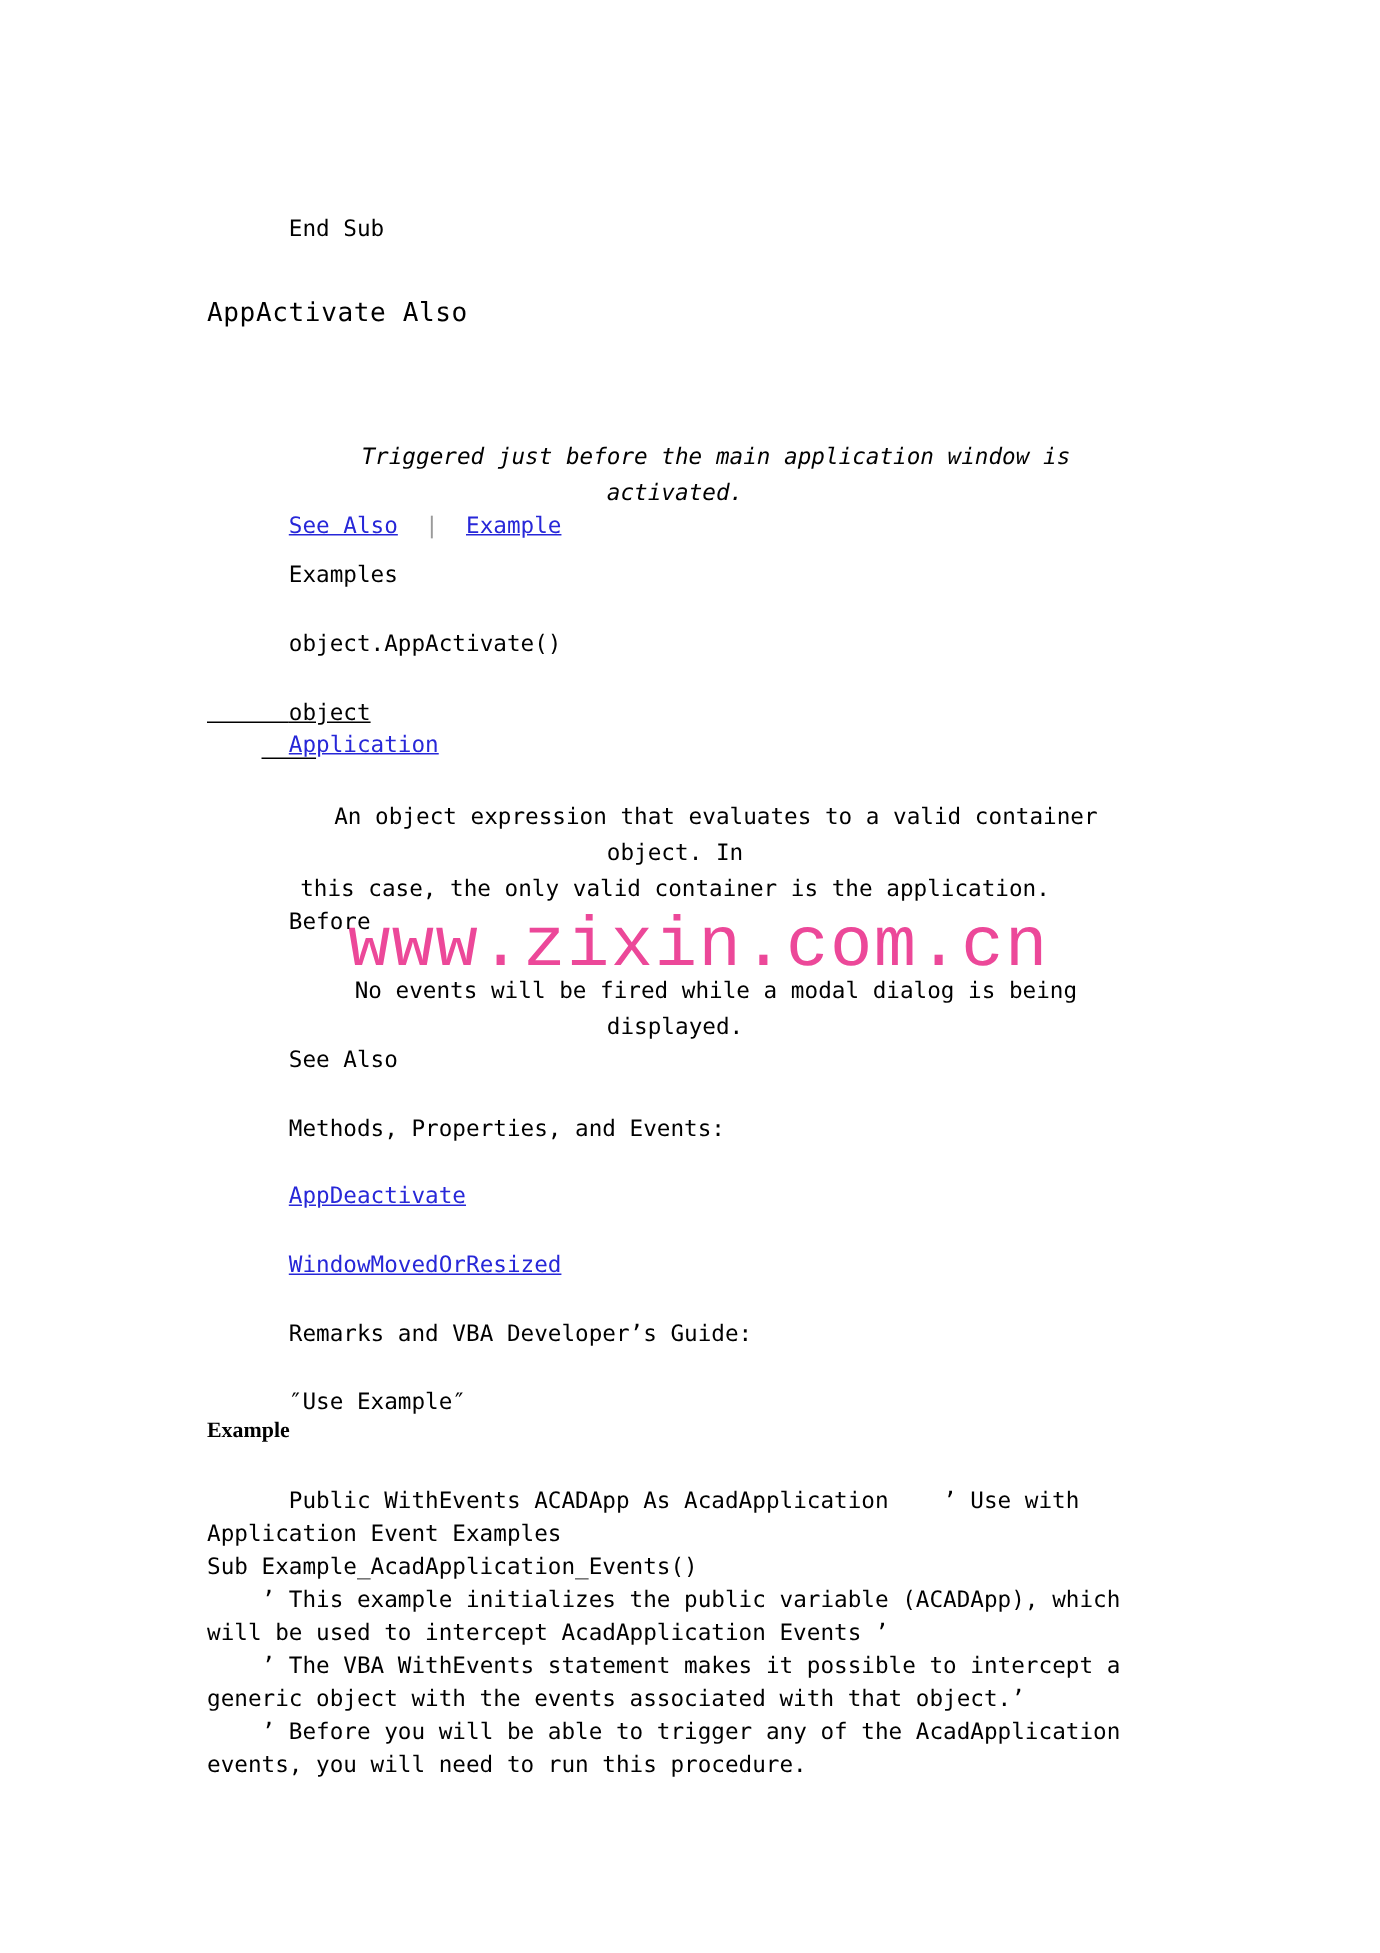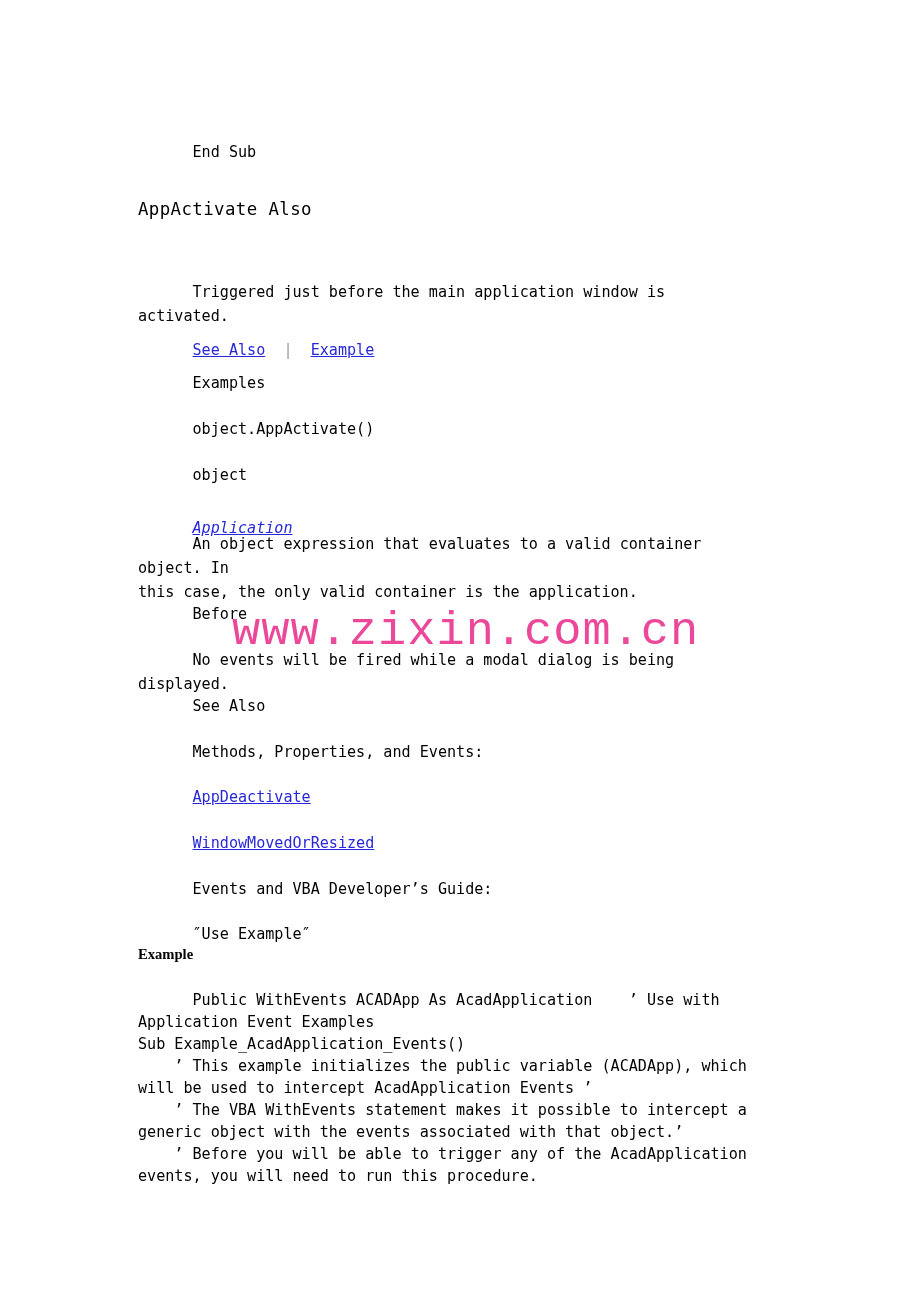--- a/index.html
+++ b/index.html
@@ -49,20 +49,21 @@
   }
 
   
   .blk {
     position: relative;
     z-index: 2;
     font-size: 15.1px;
     line-height: 24px;
     white-space: pre-wrap;
     letter-spacing: 0px;
+    text-align: center;
   }
 
   .heading {
     font-size: 17.4px;
     line-height: 26px;
     letter-spacing: 0.4px;
     font-weight: normal;
     margin: 0;
   }
 
@@ -107,41 +108,41 @@
   <div id="watermark">www.zixin.com.cn</div>
 
   <div class="col">
 
     <div class="at blk" style="top:116px;">
       <span>End Sub</span>
     </div>
 
     <h1 class="at heading" style="top:196px;">AppActivate Also</h1>
 
-    <div class="at blk" style="top:256px;">
+    <div class="at blk" style="top:268px;font-style:italic;">
       <span>Triggered just before the main application window is activated.</span>
     </div>
 
     <div class="at blk" style="top:314px;">
       <a class="lnk" href="#">See Also</a><span class="sep">&nbsp; | &nbsp;</span><a class="lnk" href="#">Example</a>
     </div>
 
     <div class="at blk" style="top:347px;">
       <span>Examples</span>
     </div>
 
     <div class="at blk" style="top:393px;">
       <span>object.AppActivate()</span>
     </div>
 
-    <div class="at blk" style="top:439px;">
+    <div class="at blk" style="top:439px;text-decoration:underline;">
       <span>object</span>
     </div>
 
-    <div class="at blk" style="top:492px;font-style:italic;">
+    <div class="at blk" style="top:460px;">
       <a class="lnk" href="#">Application</a>
     </div>
 
     <div class="at blk" style="top:508px;">
       <span>An object expression that evaluates to a valid container object. In
 this case, the only valid container is the application.</span>
     </div>
 
     <div class="at blk" style="top:578px;">
       <span>Before</span>
@@ -161,21 +162,21 @@
 
     <div class="at blk" style="top:761px;">
       <a class="lnk" href="#">AppDeactivate</a>
     </div>
 
     <div class="at blk" style="top:807px;">
       <a class="lnk" href="#">WindowMovedOrResized</a>
     </div>
 
     <div class="at blk" style="top:853px;">
-      <span>Events and VBA Developer’s Guide:</span>
+      <span>Remarks and VBA Developer’s Guide:</span>
     </div>
 
     <div class="at blk" style="top:898px;">
       <span>″Use Example″</span>
     </div>
 
     <div class="at example-head" style="top:944px;">Example</div>
 
     <div class="at code" style="top:967px; width:660px;">
       <span>Public WithEvents ACADApp As AcadApplication    ’ Use with

